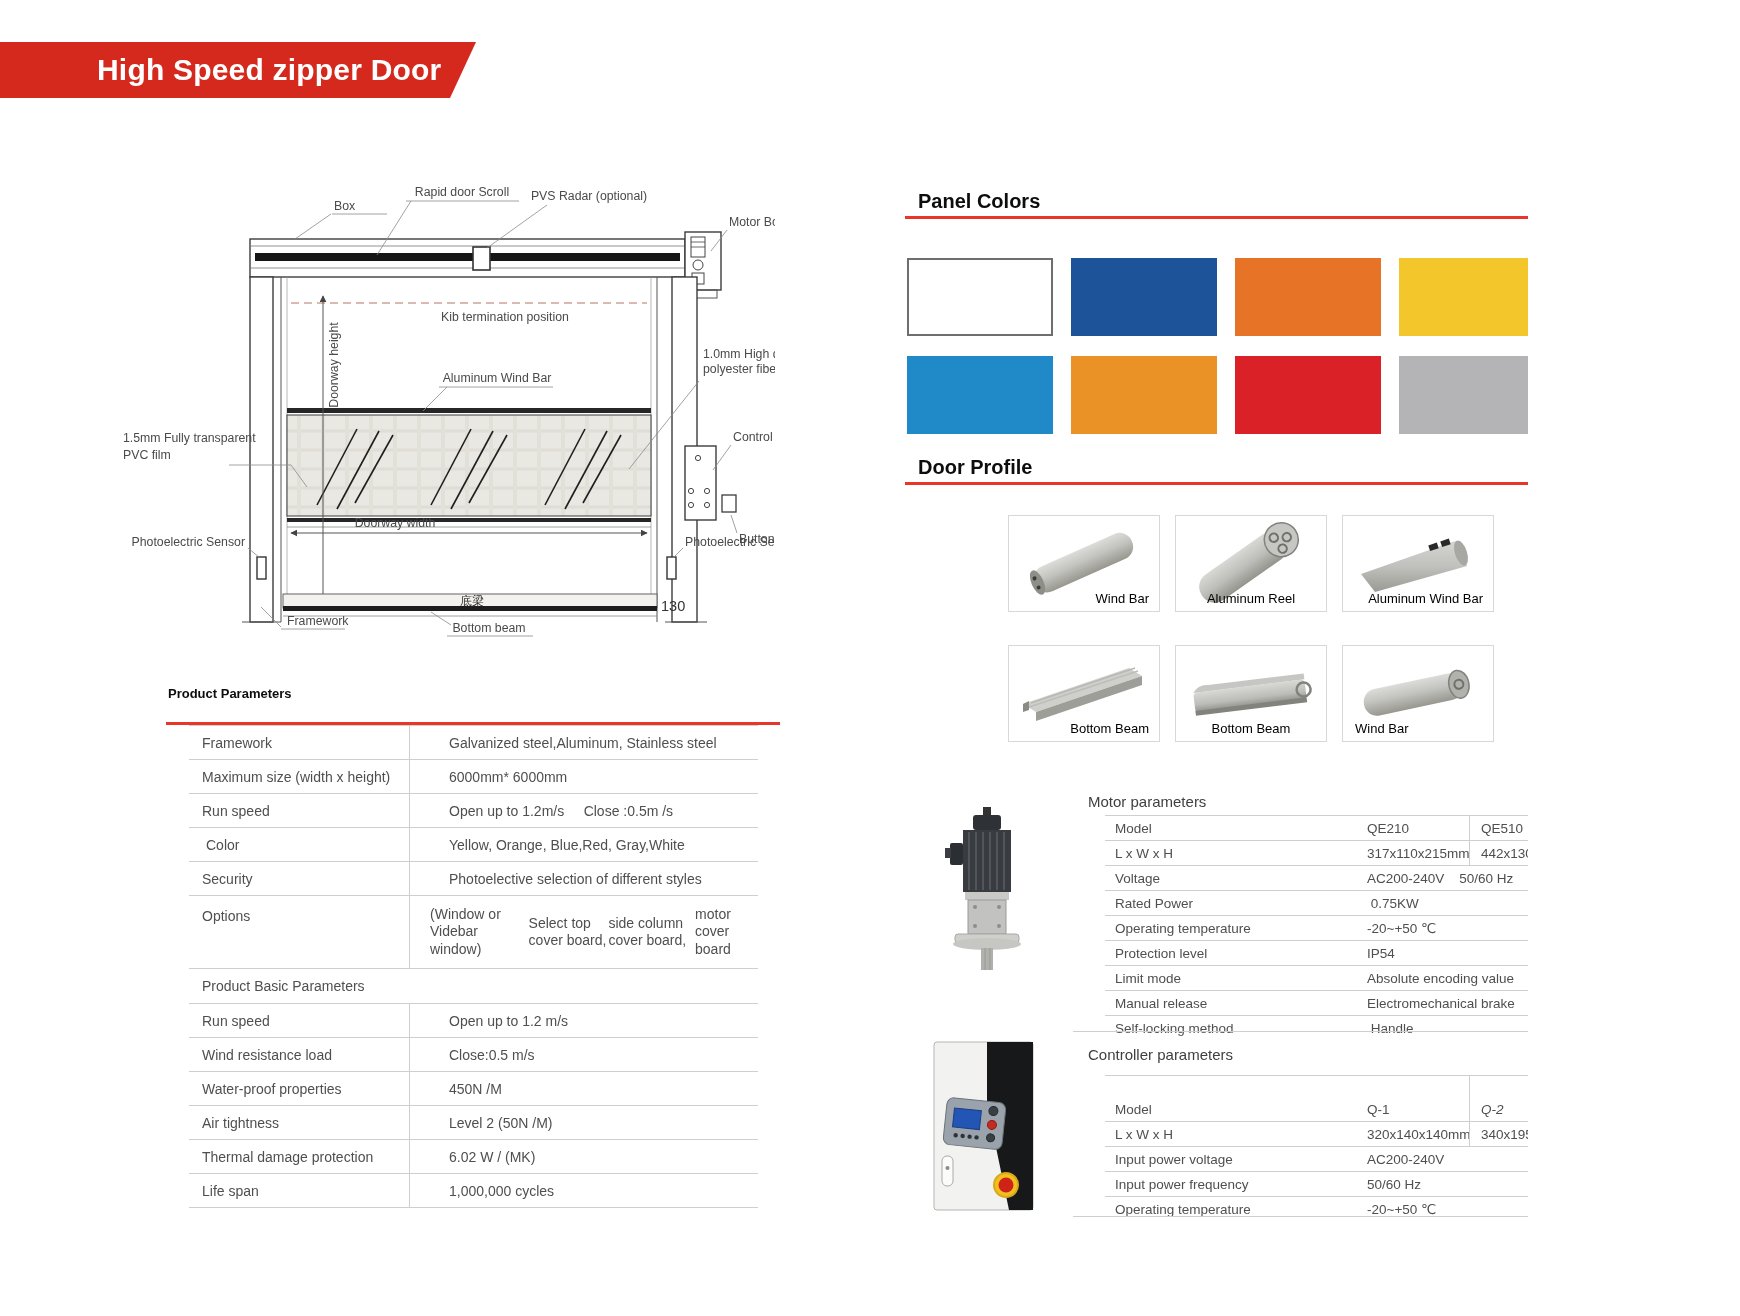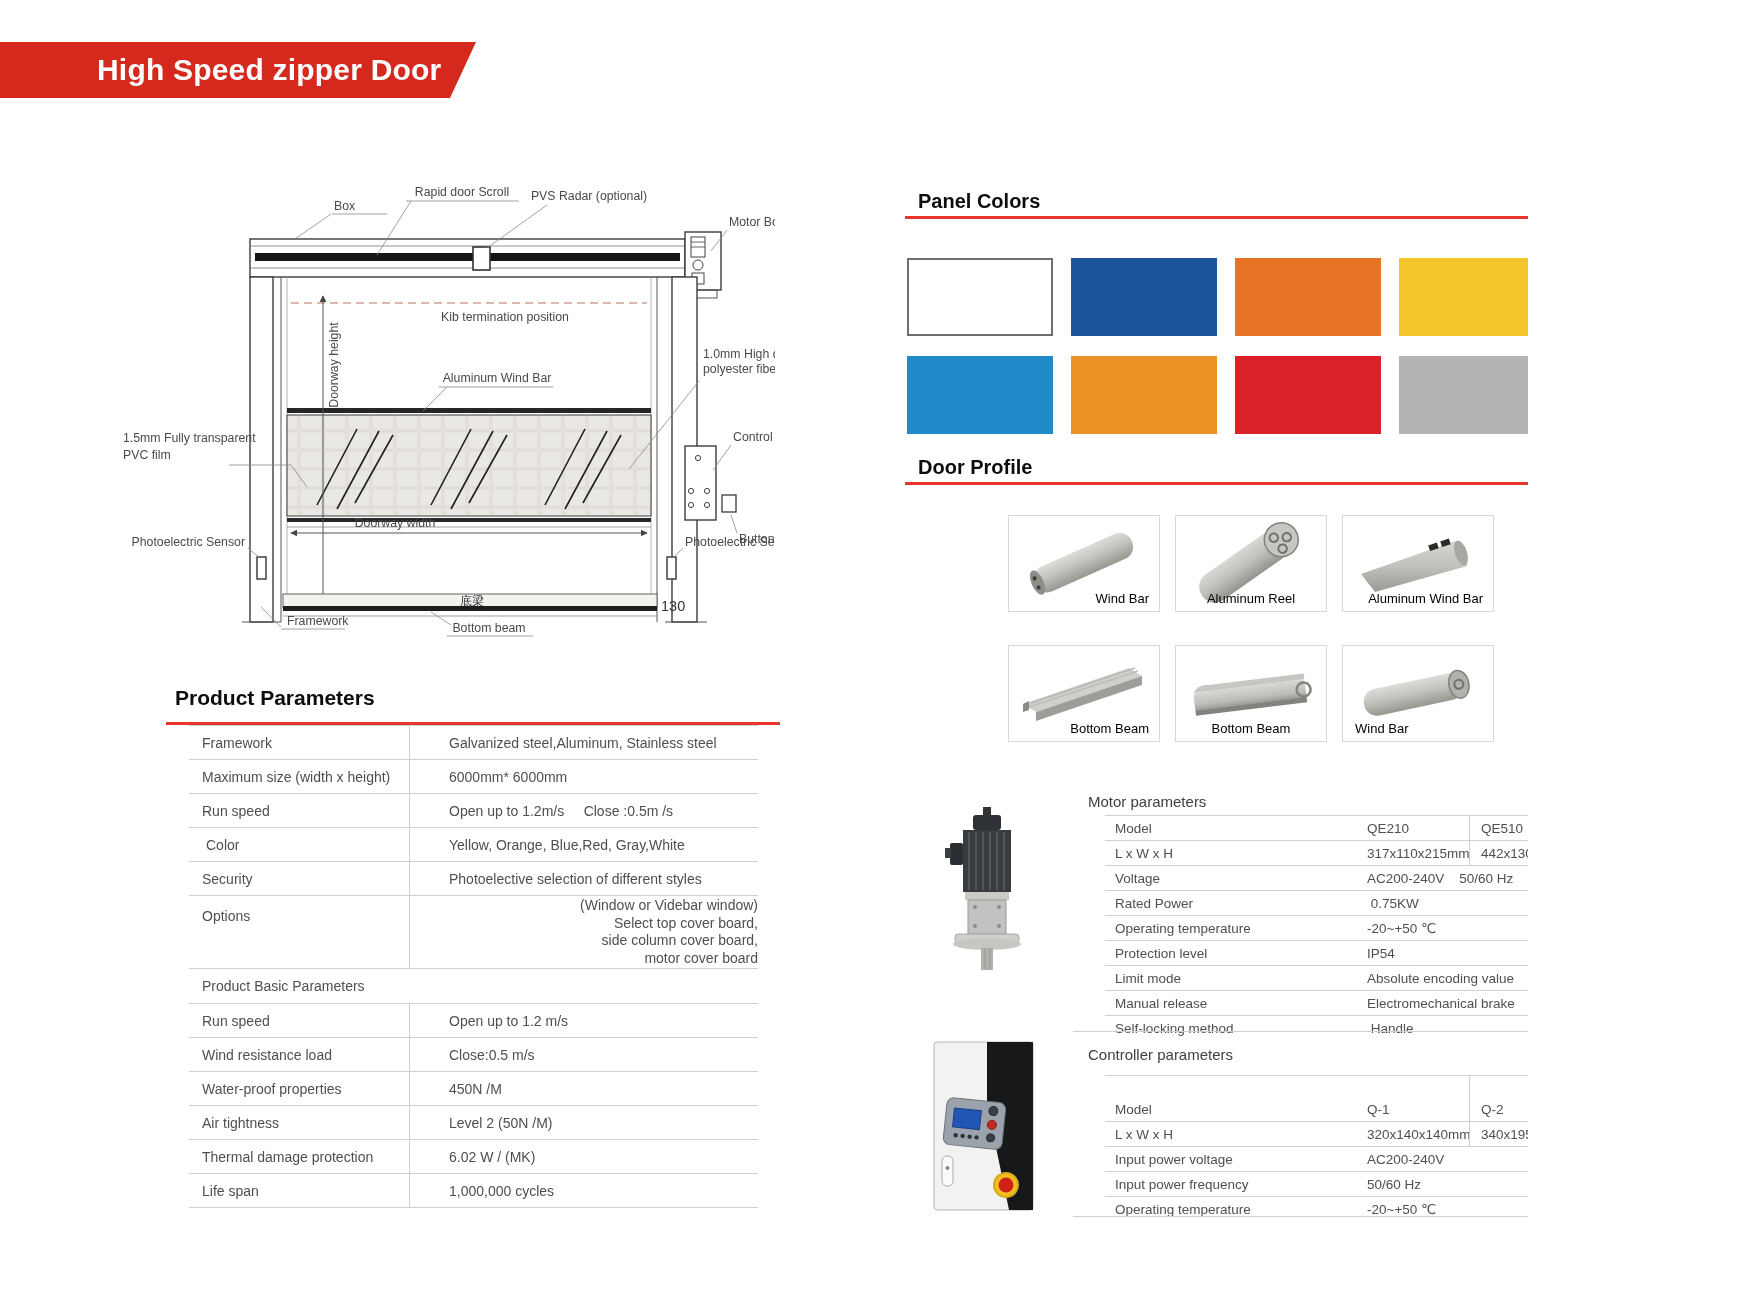--- a/index.html
+++ b/index.html
@@ -13,33 +13,33 @@
   
   .h1{position:absolute;font-weight:bold;color:#0d0d0d;}
   .redline{position:absolute;height:3px;}
   
   .ptable{position:absolute;left:189px;top:725px;width:569px;font-size:14px;color:#4f4f4f;
           border-bottom:1px solid #cfcfcd;}
   .prow{display:flex;border-top:1px solid #cfcfcd;align-items:center;}
   .plabel{width:220px;padding-left:13px;flex:none;align-self:stretch;display:flex;align-items:center;box-sizing:border-box;}
   .pvalue{flex:1;border-left:1px solid #cfcfcd;padding-left:39px;align-self:stretch;
           display:flex;align-items:center;white-space:pre;}
-  .pvalue.multi{flex-direction:column;align-items:flex-end;justify-content:center;line-height:17.5px;white-space:normal;padding-left:20px;}
+  .pvalue.multi{flex-direction:row;align-items:center;justify-content:center;line-height:17.5px;white-space:normal;padding-left:20px;}
   .prow.spanrow .plabel{width:auto;}
   
   .mtable{position:absolute;left:1105px;width:474px;font-size:13.5px;color:#4f4f4f;}
   .mrow{display:flex;height:24px;border-top:1px solid #cfcfcd;align-items:center;}
   .mrow.tall{height:45px;align-items:flex-end;}
   .mrow.tall .mcell{padding-bottom:4px;}
   .mlabel{width:262px;padding-left:10px;flex:none;box-sizing:border-box;}
   .mv1{width:102px;flex:none;white-space:pre;}
   .mv2{flex:1;padding-left:11px;align-self:stretch;display:flex;align-items:flex-end;}
   .mrow:not(.tall) .mv2{align-items:center;}
   .mv2.split{border-left:1px solid #cfcfcd;}
-  .mrow.tall .mv2{padding-bottom:4px;}
+  .mrow.tall .mv2{padding-bottom:4px;font-style:italic;}
   .tbot{position:absolute;left:1073px;width:474px;height:1px;background:#cfcfcd;}
   .param-heading{position:absolute;font-size:15px;color:#3f3f3f;}
   
   .swatches{position:absolute;left:907px;top:258px;width:645px;display:flex;flex-wrap:wrap;gap:20px 18px;}
   .swatch{width:146px;height:78px;}
   .swatch.bordered{box-sizing:border-box;border:2px solid #6e6e6e;}
   
   .profiles{position:absolute;left:1008px;top:515px;width:486px;display:flex;flex-wrap:wrap;gap:33px 15px;}
   .pbox{width:152px;height:97px;border:1px solid #d8d8d5;background:#fff;position:relative;box-sizing:border-box;}
   .pbox svg{position:absolute;left:0;top:0;}
@@ -172,21 +172,21 @@
       <text x="150" y="371" text-anchor="end">Photoelectric Sensor</text>
       <text x="590" y="371">Photoelectric Sensor</text>
       <text x="300" y="352" text-anchor="middle">Doorway width</text>
       <text x="377" y="430" text-anchor="middle" font-size="12" fill="#333">底梁</text>
       <text x="566" y="436" font-size="14.5" fill="#333">130</text>
       <text x="192" y="450">Framework</text>
       <text x="394" y="457" text-anchor="middle">Bottom beam</text>
     </g>
   </svg>
 
-  <div class="h1" style="left:175px;top:686px;font-size:21px;">Product Parameters</div>
+  <div class="h1" style="left:168px;top:686px;font-size:13px;">Product Parameters</div>
   <div class="redline" style="left: 166px; top: 722px; width: 614px; background: rgb(232, 54, 43);"></div>
 
   <div class="ptable">
     <div class="prow" style="height:33px">
       <div class="plabel">Framework</div>
       <div class="pvalue">Galvanized steel,Aluminum, Stainless steel</div>
     </div>
     <div class="prow" style="height:33px">
       <div class="plabel">Maximum size (width x height)</div>
       <div class="pvalue">6000mm* 6000mm</div>

